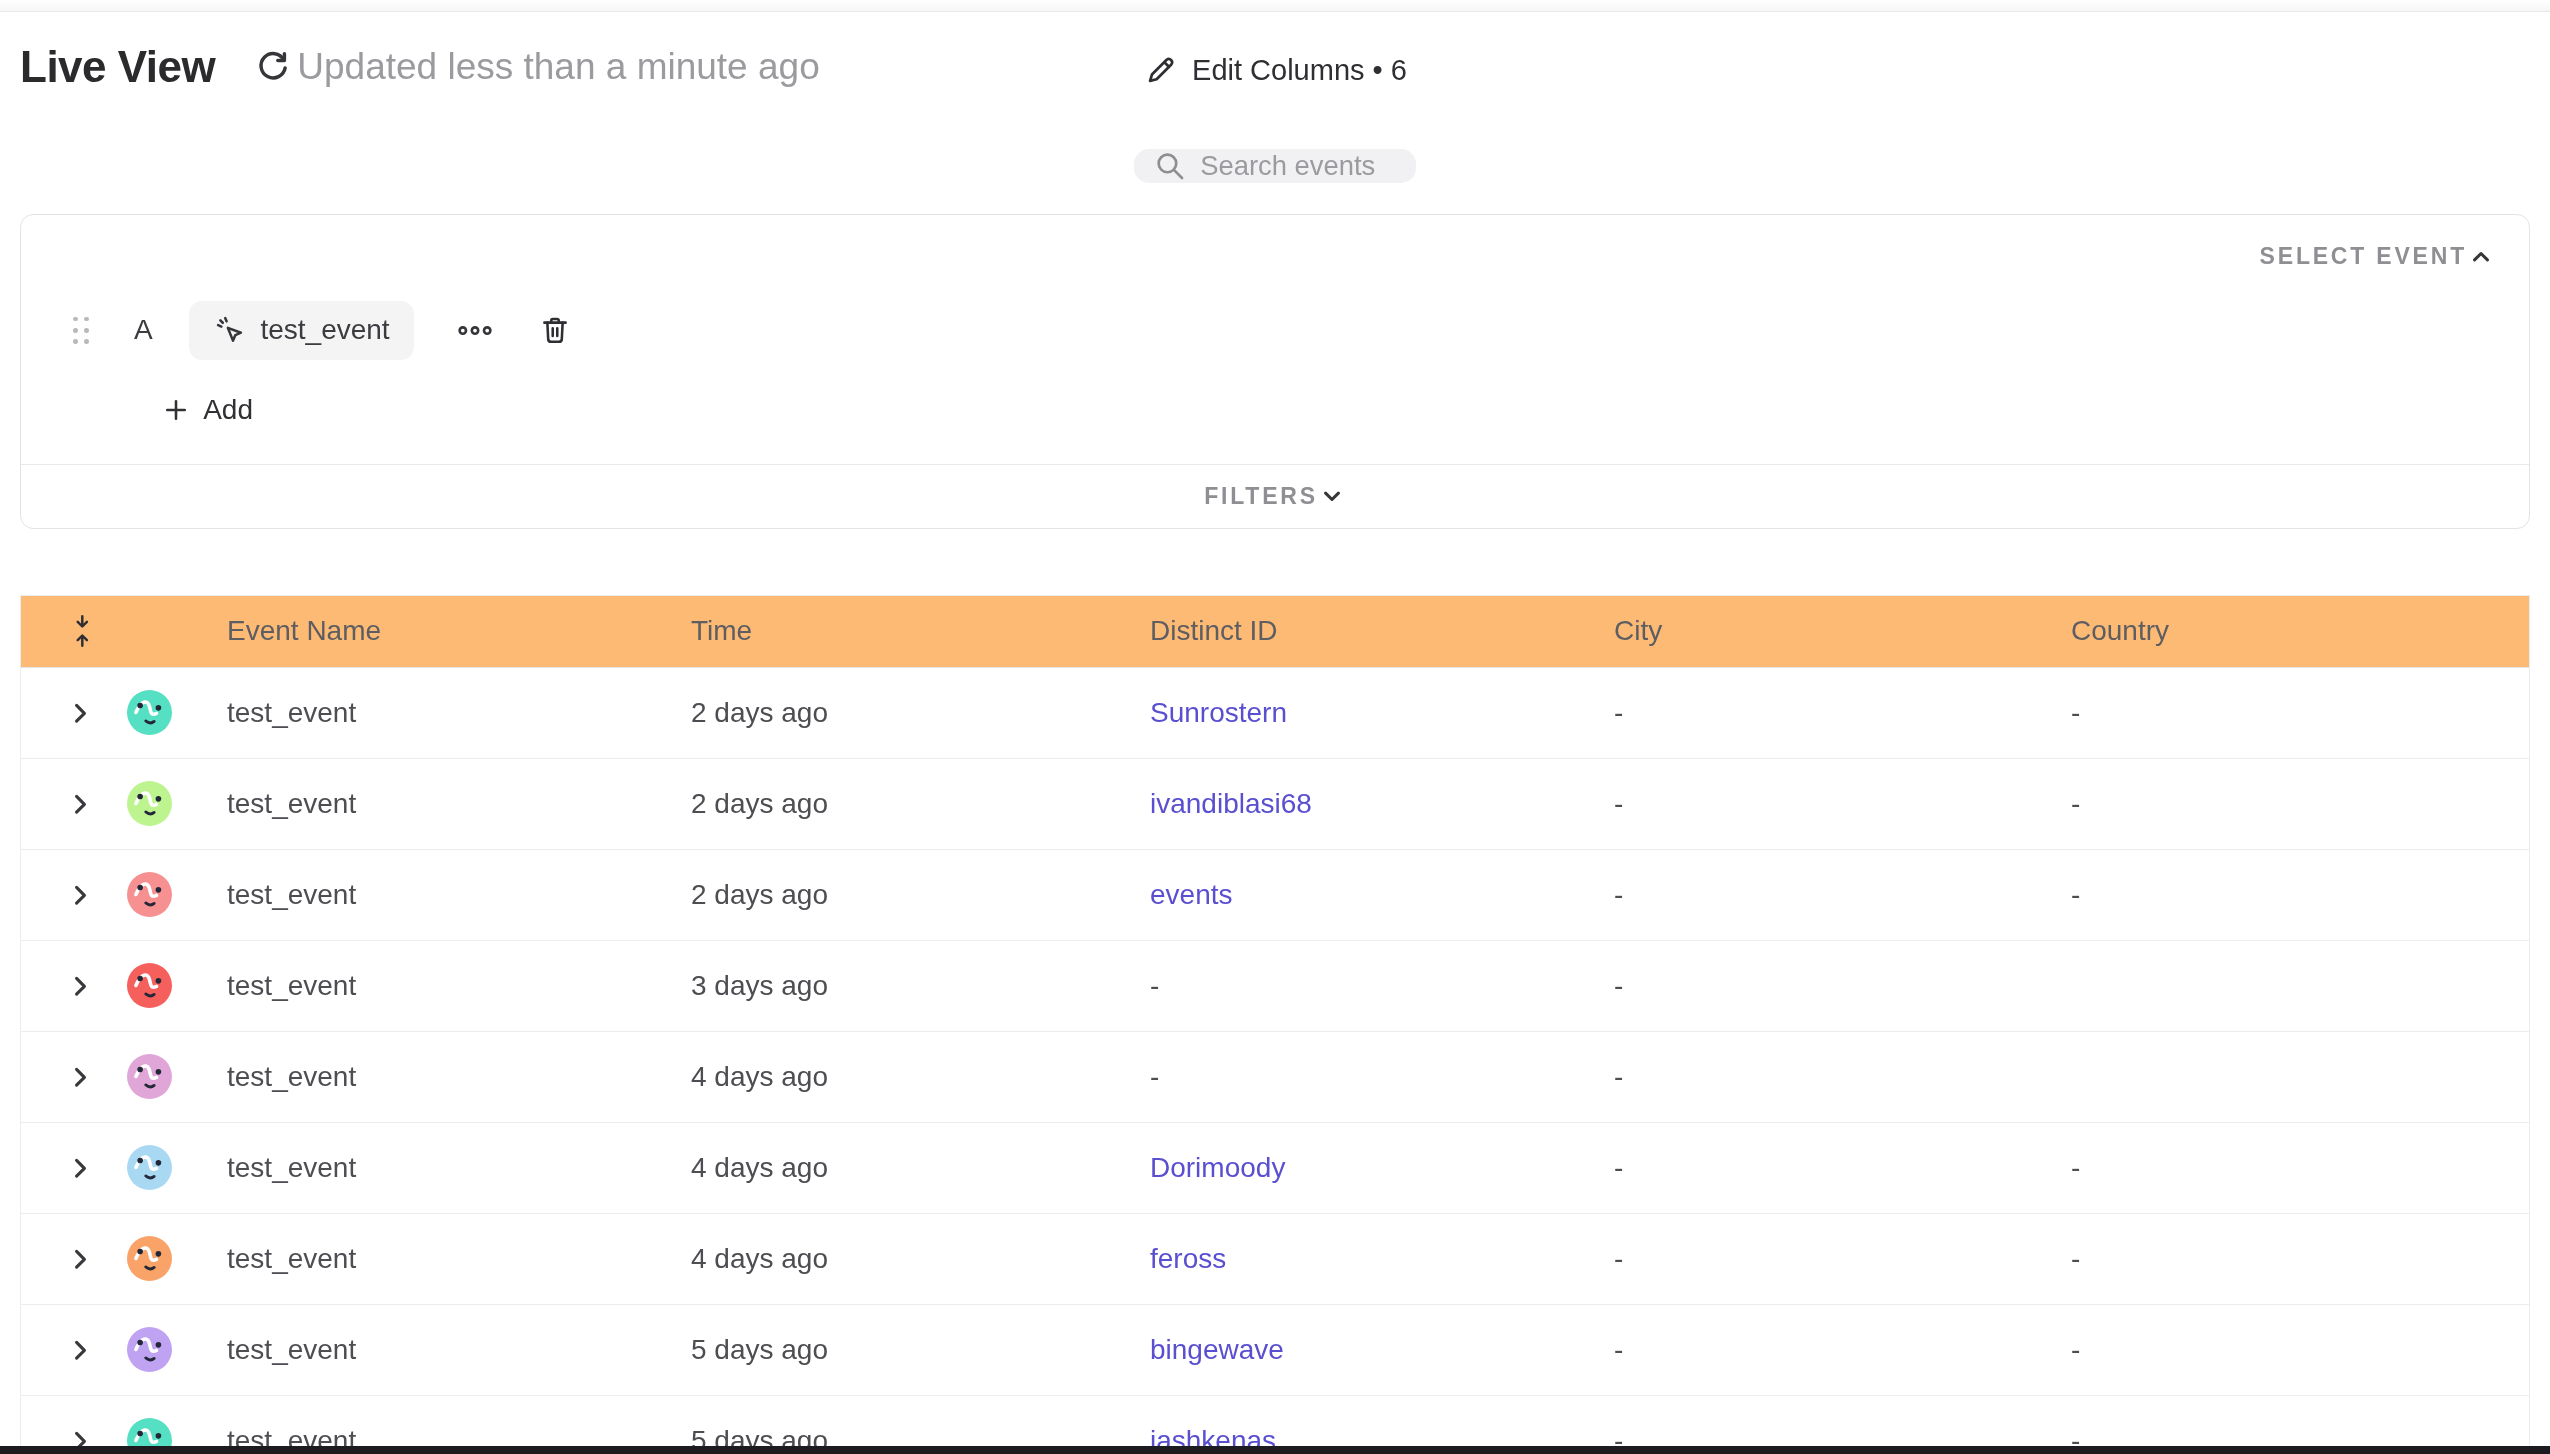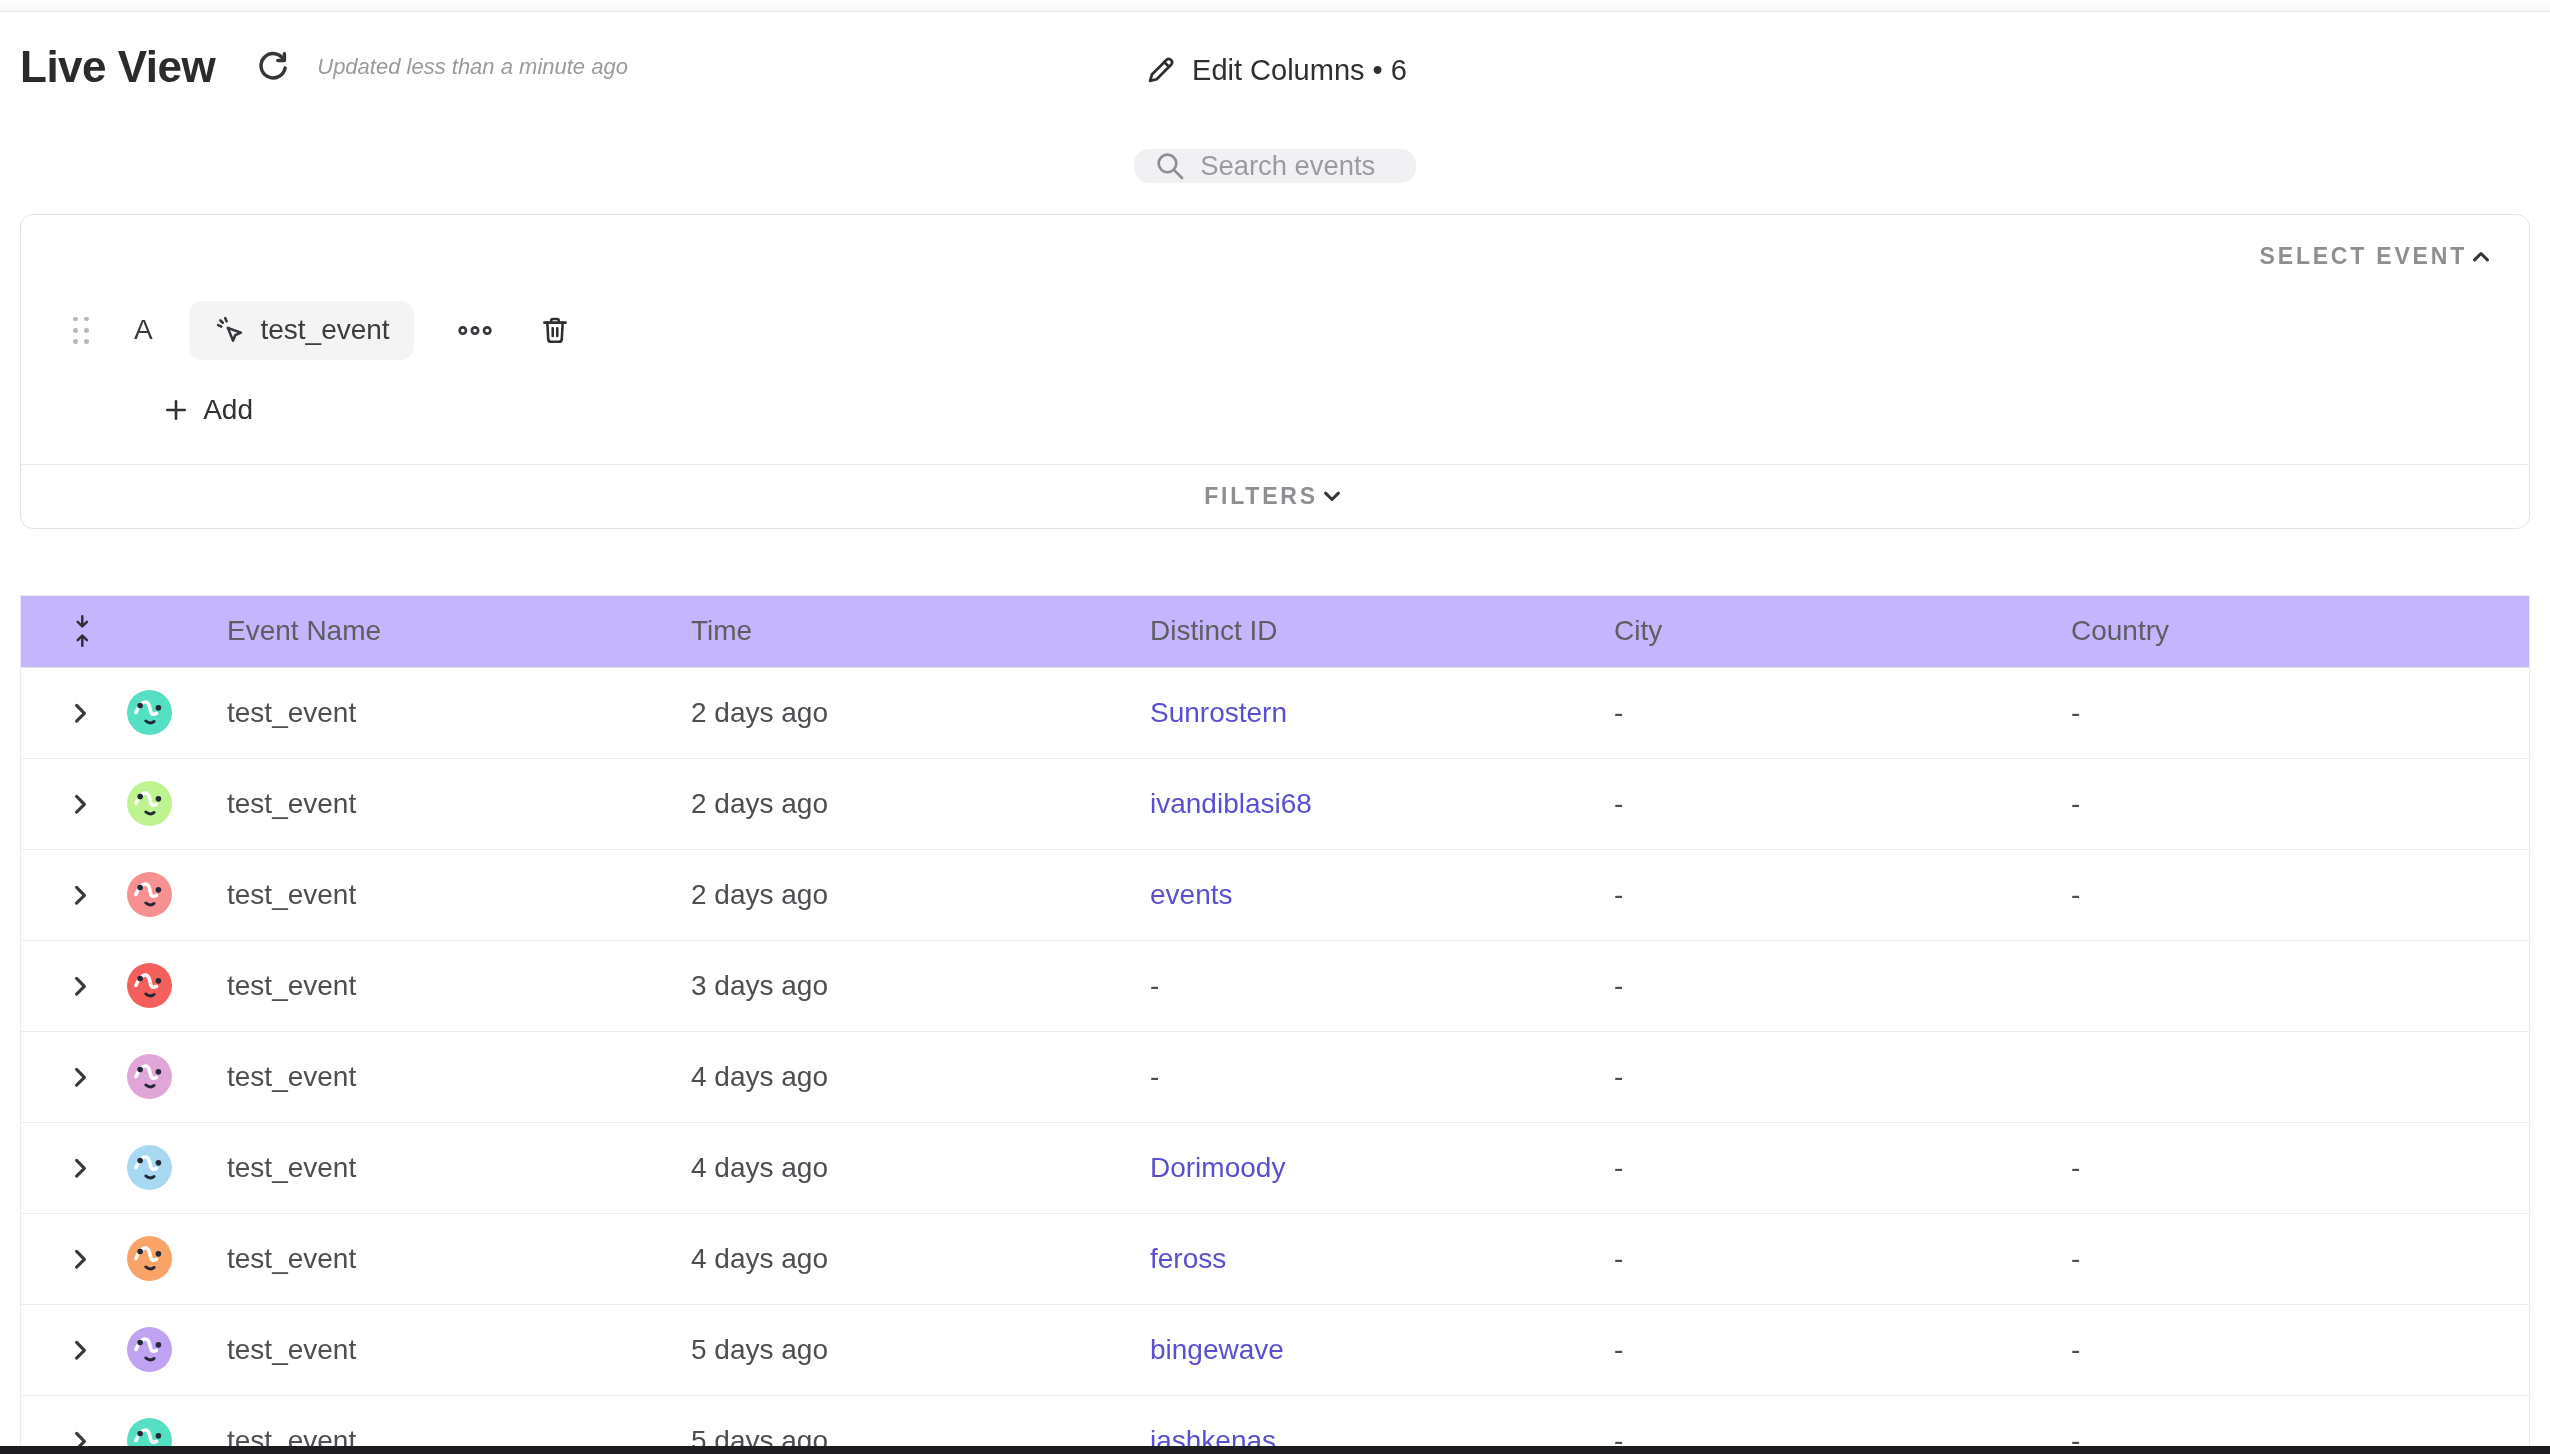--- a/index.html
+++ b/index.html
@@ -9,21 +9,21 @@
   .top-strip { height:12.3px; background:linear-gradient(#ffffff,#f6f6f7);
     border-bottom:0.9px solid #e9e9eb; }
 
   .page { padding:0 20px; }
 
   
   .page-header { display:flex; align-items:center; margin-top:26.5px; height:57px; }
   .page-title { font-size:44px; font-weight:700; color:#2b2b2e; letter-spacing:-0.5px; }
   .icon-btn { background:none; border:none; cursor:pointer; display:flex; align-items:center; padding:0; }
   .refresh-btn { margin-left:40px; }
-  .updated-text { margin-left:26px; font-size:22px; color:#9b9b9f;font-style:italic; }
+  .updated-text { margin-left:6px; font-size:37px; color:#9b9b9f; }
 
   
   .toolbar { display:flex; align-items:center; justify-content:flex-end; gap:61px;
     margin-top:28px; height:59px;flex-direction:column; }
   .tool-btn { display:flex; align-items:center; gap:15px; background:none; border:none;
     cursor:pointer; font-family:inherit; font-size:29px; color:#2f2f33; font-weight:500; }
   .search-box { width:282px; height:59px; background:#f1f1f3; border-radius:15px;
     display:flex; align-items:center; padding:0 19px; gap:13.2px; }
   .search-box input { flex:1; min-width:0; border:none; outline:none; background:transparent;
     font-family:inherit; font-size:27.4px; color:#3c3c40; }
@@ -47,21 +47,21 @@
     background:none; border:none; cursor:pointer; font-family:inherit; font-size:28px;
     font-weight:500; color:#313135;justify-content:space-between; }
   .card-divider { border-top:0.9px solid #e9e9eb; }
   .section-filters { height:63px; display:flex; align-items:center; justify-content:center;
     padding:0 34px; }
 
   
   .events-table { margin-top:66px; border:0.9px solid #ececee; }
   .grid-row { display:grid; grid-template-columns:87px 119px 464px 459px 464px 457px 1fr;
     align-items:center; }
-  .thead { height:72px; background:#c4b5fd; border-bottom:0.9px solid #e4e4e6;
+  .thead { height:72px; background:#fdba74; border-bottom:0.9px solid #e4e4e6;
     font-size:28px; color:#5d5d62; }
   .tr { height:91px; border-bottom:0.9px solid #ededef; font-size:28px; color:#4d4d52; background:#fff; }
   .cell-expand { margin-left:49px; display:flex; align-items:center; }
   .avatar { width:45px; height:45px; border-radius:50%; margin-left:19px; display:block; }
   .distinct-link { color:#5a4fd0; text-decoration:none; cursor:pointer; }
   svg { display:block; }
 
   .bottom-strip { position:absolute; left:0; right:0; bottom:0; height:9.5px; background:#1c1c20; }
 </style>
 </head>

